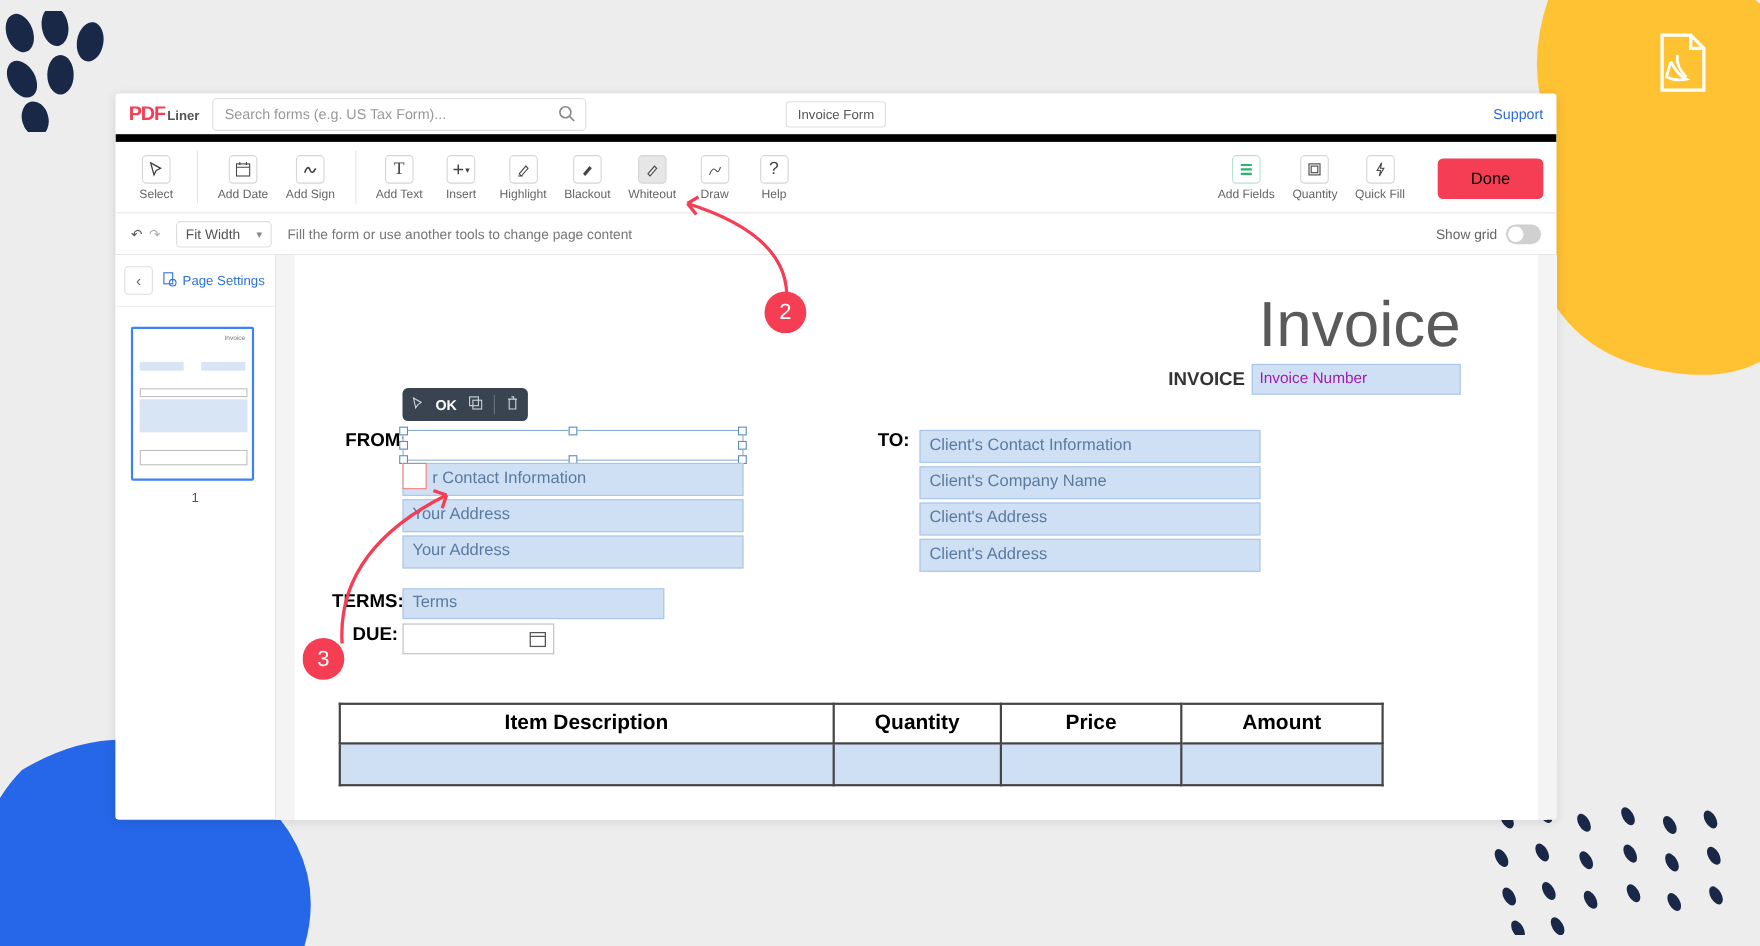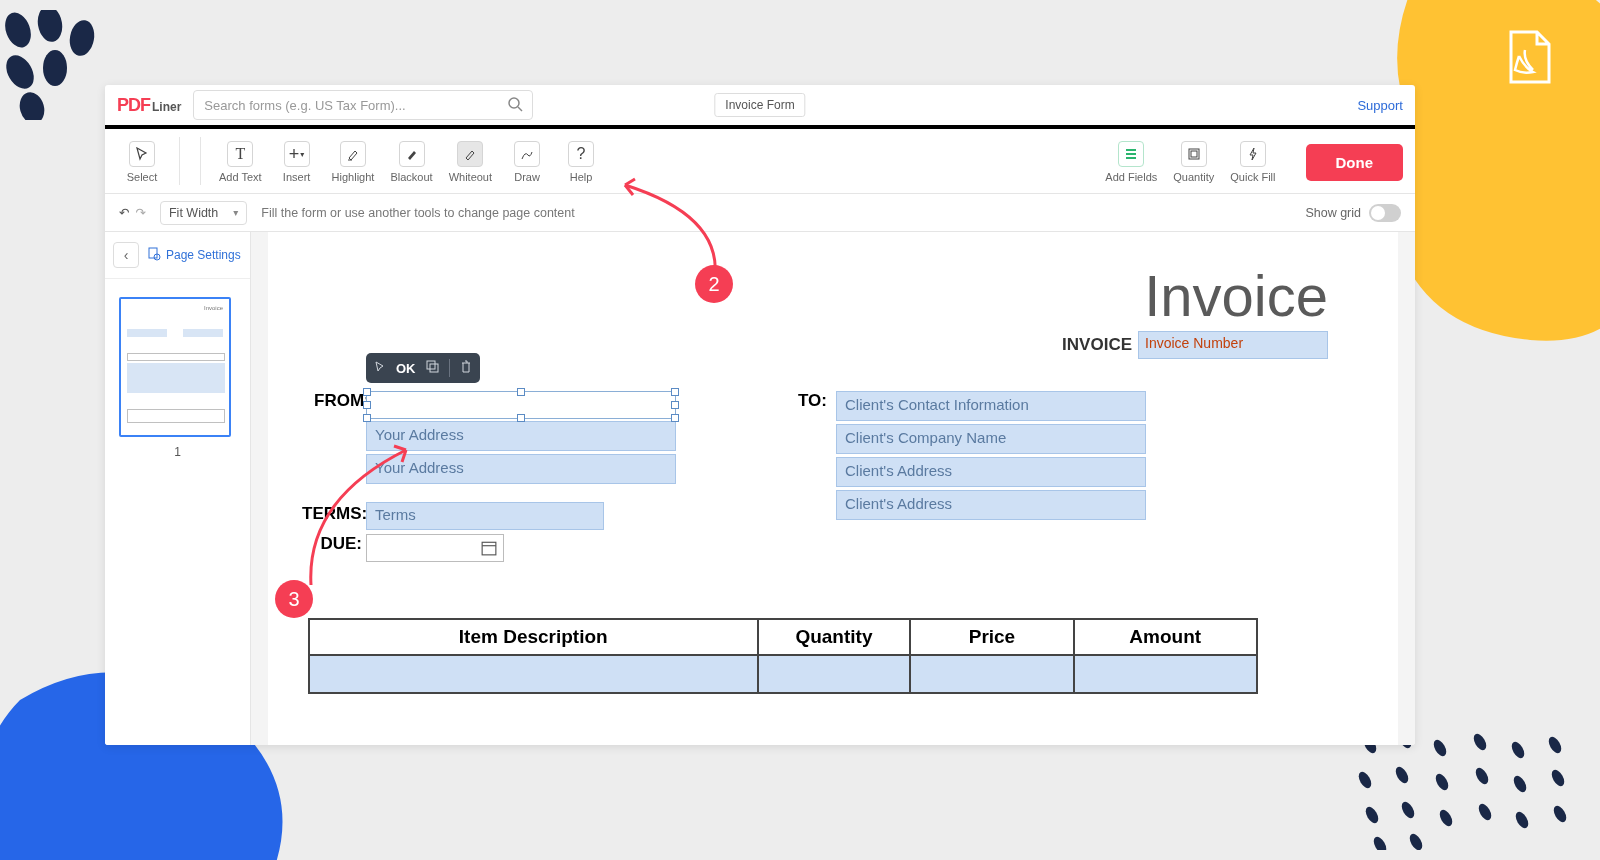--- a/index.html
+++ b/index.html
@@ -7,41 +7,41 @@
     
     
     .deco-dark { position: absolute; top: 10px; left: 0; width: 110px; height: 110px; }
     .deco-yellow { position: absolute; top: -30px; right: -60px; width: 300px; height: 380px; }
     .deco-blue { position: absolute; bottom: -100px; left: -60px; width: 360px; height: 300px; }
     .deco-dots { position: absolute; bottom: 10px; right: 30px; width: 220px; height: 120px; }
     .pdf-corner { position: absolute; top: 30px; right: 45px; width: 50px; height: 55px; fill: #fff; }
     
     .app-window { position: absolute; top: 85px; left: 105px; width: 1310px; height: 660px; background: #fff; border-radius: 3px; box-shadow: 0 2px 10px rgba(0,0,0,0.1); overflow: hidden; }
     
-    .topbar { display: flex; align-items: center; height: 44px; padding: 0 12px; border-bottom: 4px solid #000000; }
+    .topbar { display: flex; align-items: center; height: 44px; padding: 0 12px; border-bottom: 7px solid #000000; }
     .logo { font-weight: 700; font-size: 18px; display: flex; align-items: baseline; }
     .logo-pdf { color: #f53e54; letter-spacing: -1px; }
     .logo-liner { color: #555; font-size: 12px; font-weight: 600; margin-left: 2px; }
     .searchbox { margin-left: 12px; position: relative; width: 340px; }
     .searchbox input { width: 100%; height: 30px; border: 1px solid #ddd; border-radius: 4px; padding: 0 34px 0 10px; font-size: 13px; color: #8b5cf6; }
     .searchbox input::placeholder { color: #999; }
     .search-ic { position: absolute; right: 10px; top: 7px; color: #888; }
     .doc-name { margin: 0 auto; position: absolute; left: 50%; transform: translateX(-50%); font-size: 12px; color: #555; border: 1px solid #ddd; border-radius: 3px; padding: 4px 10px; }
     .support-link { margin-left: auto; color: #2d6bd8; font-size: 13px; }
 
     .toolbar { display: flex; align-items: flex-start; padding: 8px 12px 6px; border-bottom: 1px solid #e5e5e5; gap: 4px; }
     .tool-group { display: flex; gap: 4px; }
     .tool-sep { width: 1px; background: #e5e5e5; height: 48px; margin: 0 8px; }
     .tool-btn { display: flex; flex-direction: column; align-items: center; justify-content: center; min-width: 50px; padding: 4px 6px; border: none; background: transparent; cursor: pointer; border-radius: 4px; }
     .tool-btn .ic { width: 26px; height: 26px; border: 1px solid #d5d5d5; border-radius: 4px; display: flex; align-items: center; justify-content: center; color: #444; font-size: 14px; }
     .tool-btn .lbl { font-size: 11px; color: #666; margin-top: 4px; }
     .tool-btn.active .ic { background: #e6e6e6; }
     .toolbar-right { margin-left: auto; display: flex; align-items: center; gap: 4px; }
     .tool-btn.fields .ic { color: #2ab56e; border-color: #b4e5cc; }
-    .done-btn { background: #f53e54; color: #ffffff; border: none; border-radius: 5px; padding: 10px 30px; font-size: 15px; font-weight: 700; margin-left: 20px; cursor: pointer; }
+    .done-btn { background: #f53e54; color: #000000; border: none; border-radius: 5px; padding: 10px 30px; font-size: 15px; font-weight: 400; margin-left: 20px; cursor: pointer; }
 
     .subbar { display: flex; align-items: center; height: 38px; padding: 0 14px; border-bottom: 1px solid #e5e5e5; font-size: 12.5px; gap: 14px; }
     .undo-redo { display: flex; gap: 6px; color: #aaa; }
     .undo-redo span:first-child { color: #555; }
     .zoom-sel { display: flex; align-items: center; gap: 15px; border: 1px solid #ddd; border-radius: 4px; padding: 4px 8px; color: #555; }
     .chev { font-size: 10px; color: #888; }
     .hint { color: #777; }
     .grid-toggle { margin-left: auto; display: flex; align-items: center; gap: 8px; color: #666; }
     .switch { width: 32px; height: 18px; border-radius: 10px; background: #d0d0d0; position: relative; }
     .switch::after { content:''; position: absolute; width: 14px; height: 14px; border-radius: 50%; background: #fff; top: 2px; left: 2px; }
@@ -57,21 +57,21 @@
     .thumb-num { text-align: center; font-size: 12px; color: #555; margin-top: 8px; }
     .thumb-mini { position: absolute; background: #d8e5f5; }
 
     .canvas { flex: 1; background: #f4f4f4; overflow: auto; position: relative; }
     .page { background: #fff; margin: 0 auto; width: 1130px; min-height: 900px; padding: 30px 40px 40px; position: relative;}
     
     .inv-title { text-align: right; font-size: 58px; color: #5a5a5a; font-weight: 400; margin-right: 30px;}
     .date-row { text-align: right; margin-right: 30px; font-size: 17px; font-weight: 600; color: #333; display: flex; justify-content: flex-end; align-items: center; gap: 6px; margin-top: 6px;}
     .date-box { width: 190px; height: 28px; background: #cfe0f5; border: 1px solid #a8c5e8; position: relative; }
     .date-box .cal-ic { position: absolute; right: 6px; top: 5px; color: #555; }
-    .inv-num-box { width: 190px; height: 28px; background: #cfe0f5; border: 1px solid #a8c5e8; padding: 3px 6px; font-size: 14px; color: #c2410c; font-weight: 400; text-align: left;}
+    .inv-num-box { width: 190px; height: 28px; background: #cfe0f5; border: 1px solid #a8c5e8; padding: 3px 6px; font-size: 14px; color: #a21caf; font-weight: 400; text-align: left;}
     
     .cols { display: flex; gap: 28px; margin-top: 32px; }
     .colblk { position: relative; }
     .col-left { margin-left: 6px; }
     .col-right { margin-left: 132px; }
     .lbl-from { position: absolute; left: -52px; top: 0; font-size: 17px; font-weight: 700; }
     .lbl-to { position: absolute; left: -38px; top: 0; font-size: 17px; font-weight: 700; }
     .fld { width: 310px; height: 30px; background: #cfe0f5; border: 1px solid #a8c5e8; margin-bottom: 3px; padding: 4px 8px; font-size: 15px; color: #5a7aa0; }
     
     .whiteout-box { position: absolute; width: 310px; height: 28px; border: 1px solid #8aaed6; background: #fff; }
@@ -82,21 +82,21 @@
     .mini-toolbar .div { width: 1px; height: 18px; background: #6a7380; }
     .mini-ic { color: #d0d5dc; }
 
     .terms-block { margin-top: 18px; margin-left: 6px; position: relative;}
     .terms-lbl { position: absolute; left: -64px; top: 2px; font-size: 17px; font-weight: 700; text-align: right; width: 60px;}
     .due-lbl { position: absolute; left: -64px; top: 32px; font-size: 17px; font-weight: 700; text-align: right; width: 60px;}
     .terms-fld { width: 238px; height: 28px; background: #cfe0f5; border: 1px solid #a8c5e8; padding: 3px 8px; font-size: 15px; color: #5a7aa0; }
     .due-fld { width: 138px; height: 28px; border: 1px solid #bcbcbc; position: relative; margin-top: 4px;}
     .due-fld .cal-ic { position: absolute; right: 6px; top: 5px; color: #555;}
 
-    .tbl { margin-top: 56px; border-collapse: collapse; width: 950px; }
+    .tbl { margin-top: 44px; border-collapse: collapse; width: 950px; }
     .tbl th { border: 2px solid #444; font-size: 19px; font-weight: 700; padding: 6px 10px; }
     .tbl td { border: 2px solid #444; height: 38px; background: #cfe0f5;}
     
     .callout { position: absolute; width: 38px; height: 38px; border-radius: 50%; background: #f53e54; color: #fff; display: flex; align-items: center; justify-content: center; font-size: 20px; font-weight: 500; z-index: 10;}
     .arrow { position: absolute; z-index: 9; }
   </style>
 </head>
 <body>
 
 <svg class="deco-dark" viewBox="0 0 110 110">
@@ -169,20 +169,41 @@
       <button class="tool-btn">
           <span class="ic">
             <svg width="14" height="14" viewBox="0 0 14 14">
               <path d="M2 1 l3 11 l2-4 l4-2 Z" fill="none" stroke="currentColor" stroke-width="1.2"></path>
             </svg>
           </span>
           <span class="lbl">Select</span>
         </button>
     </div>
     <div class="tool-sep"></div>
+    <div class="tool-group">
+      <button class="tool-btn">
+          <span class="ic">
+            <svg width="14" height="14" viewBox="0 0 14 14">
+              <rect x="1" y="2" width="12" height="11" fill="none" stroke="currentColor"></rect>
+              <line x1="1" y1="5" x2="13" y2="5" stroke="currentColor"></line>
+              <line x1="4" y1="0" x2="4" y2="3" stroke="currentColor"></line>
+              <line x1="10" y1="0" x2="10" y2="3" stroke="currentColor"></line>
+            </svg>
+          </span>
+          <span class="lbl">Add Date</span>
+        </button>
+      <button class="tool-btn">
+          <span class="ic">
+            <svg width="14" height="14" viewBox="0 0 14 14">
+              <path d="M2 10 Q5 2 7 8 Q9 12 12 6" fill="none" stroke="currentColor" stroke-width="1.5"></path>
+            </svg>
+          </span>
+          <span class="lbl">Add Sign</span>
+        </button>
+    </div>
     <div class="tool-sep"></div>
     <div class="tool-group">
       <button class="tool-btn">
           <span class="ic" style="font-family:serif;font-size:16px;">T</span>
           <span class="lbl">Add Text</span>
         </button>
       <button class="tool-btn">
           <span class="ic" style="font-size:18px;">+<span style="font-size:8px;margin-left:1px;">▾</span></span>
           <span class="lbl">Insert</span>
         </button>
@@ -329,20 +350,24 @@
                 <div class="whiteout-handle" style="top:-4px;left:50%;margin-left:-4px;"></div>
                 <div class="whiteout-handle" style="top:-4px;right:-4px;"></div>
                 <div class="whiteout-handle" style="top:50%;left:-4px;margin-top:-4px;"></div>
                 <div class="whiteout-handle" style="top:50%;right:-4px;margin-top:-4px;"></div>
                 <div class="whiteout-handle" style="bottom:-4px;left:-4px;"></div>
                 <div class="whiteout-handle" style="bottom:-4px;left:50%;margin-left:-4px;"></div>
                 <div class="whiteout-handle" style="bottom:-4px;right:-4px;"></div>
               </div>
             </div>
             <div style="height:30px;"></div>
+            <div style="position:relative;">
+              <div class="whiteout-patch" style="top:0;left:0;"></div>
+              <div class="fld" style="padding-left:26px;">r Contact Information</div>
+            </div>
             <div class="fld">Your Address</div>
             <div class="fld">Your Address</div>
 
             <div class="terms-block" style="margin-left:0;">
               <span class="terms-lbl">TERMS:</span>
               <span class="due-lbl">DUE:</span>
               <div class="terms-fld">Terms</div>
               <div class="due-fld">
                   <span class="cal-ic"><svg width="16" height="16" viewBox="0 0 14 14">
                       <rect x="1" y="2" width="12" height="11" fill="none" stroke="currentColor"></rect>

